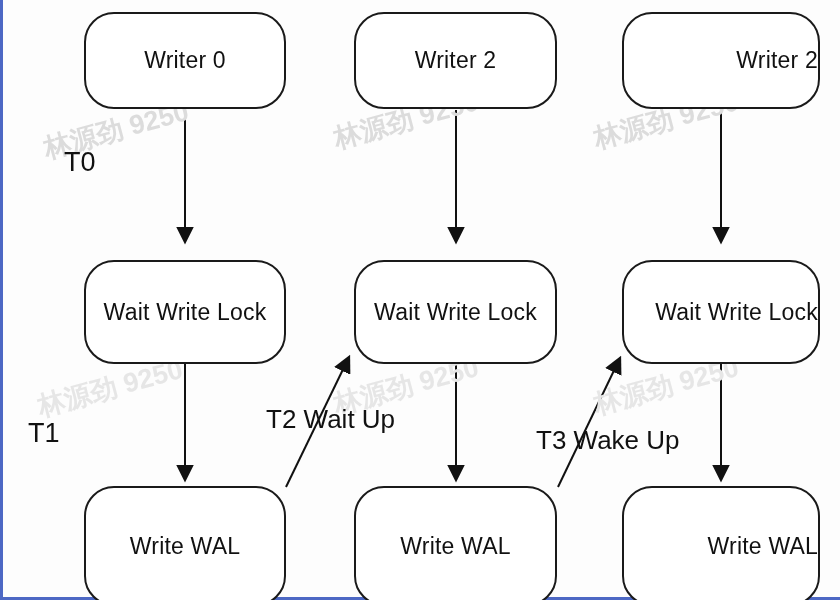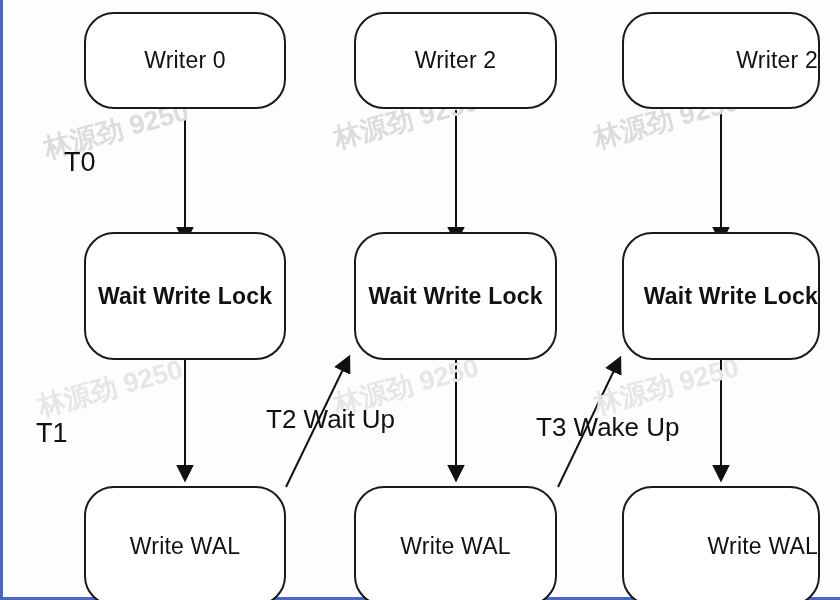--- a/index.html
+++ b/index.html
@@ -25,35 +25,35 @@
     background: #ffffff;
     border: 2px solid #1a1a1a;
     border-radius: 30px;
     display: flex; align-items: center; justify-content: center;
     font-size: 23px;
     letter-spacing: 0.2px;
     box-sizing: border-box;
     z-index: 2;
   }
   .r1 { top: 12px;  height: 97px; }
-  .r2 { top: 232px; height: 128px; font-weight: bold; }
+  .r2 { top: 260px; height: 104px; }
   .r3 { top: 486px; height: 120px; }
   .c1 { left: 84px;  width: 202px; }
   .c2 { left: 354px; width: 203px; }
   .c3 { left: 622px; width: 198px; justify-content: flex-end; }
   .time-label {
     position: absolute; font-size: 27px; color: #111; z-index: 3;
   }
   .t0 { left: 36px; top: 147px; margin-left: 28px; }
-  .t1 { left: 36px; top: 418px; }
+  .t1 { left: 28px; top: 418px; }
   .wake-label {
     position: absolute; font-size: 26px; color: #111; z-index: 3;
   }
   .wake-t2 { left: 266px; top: 404px; }
-  .wake-t3 { left: 536px; top: 412px; text-align: right; }
+  .wake-t3 { left: 536px; top: 425px; text-align: right; }
   .wm {
     position: absolute;
     font-size: 27px;
     font-weight: bold;
     color: #dcdcdc;
     transform: rotate(-15deg);
     white-space: nowrap;
     z-index: 1;
     user-select: none;
   }

